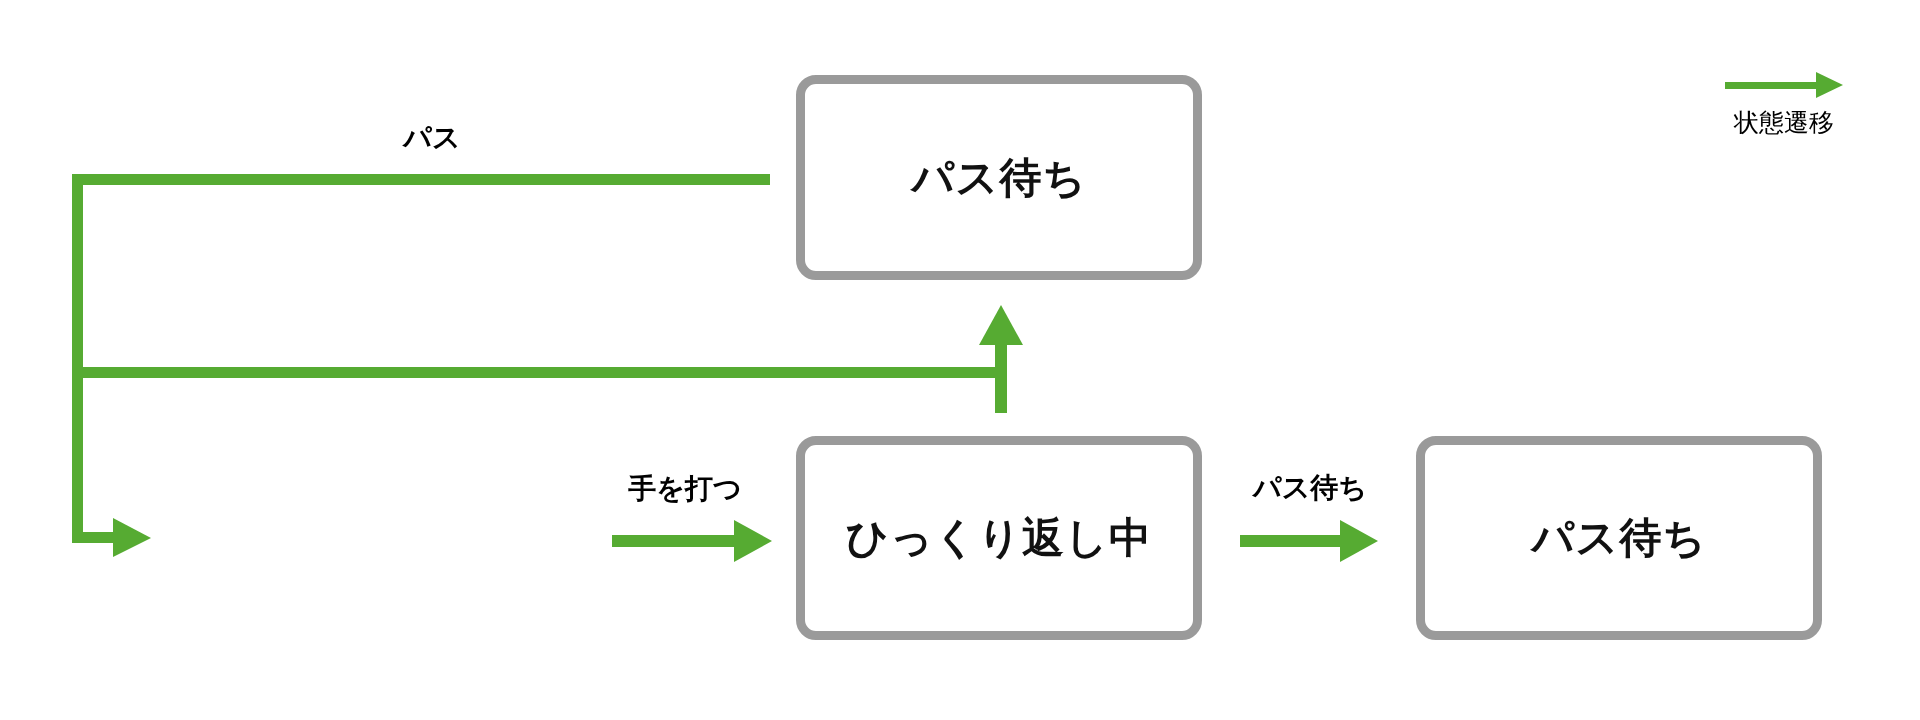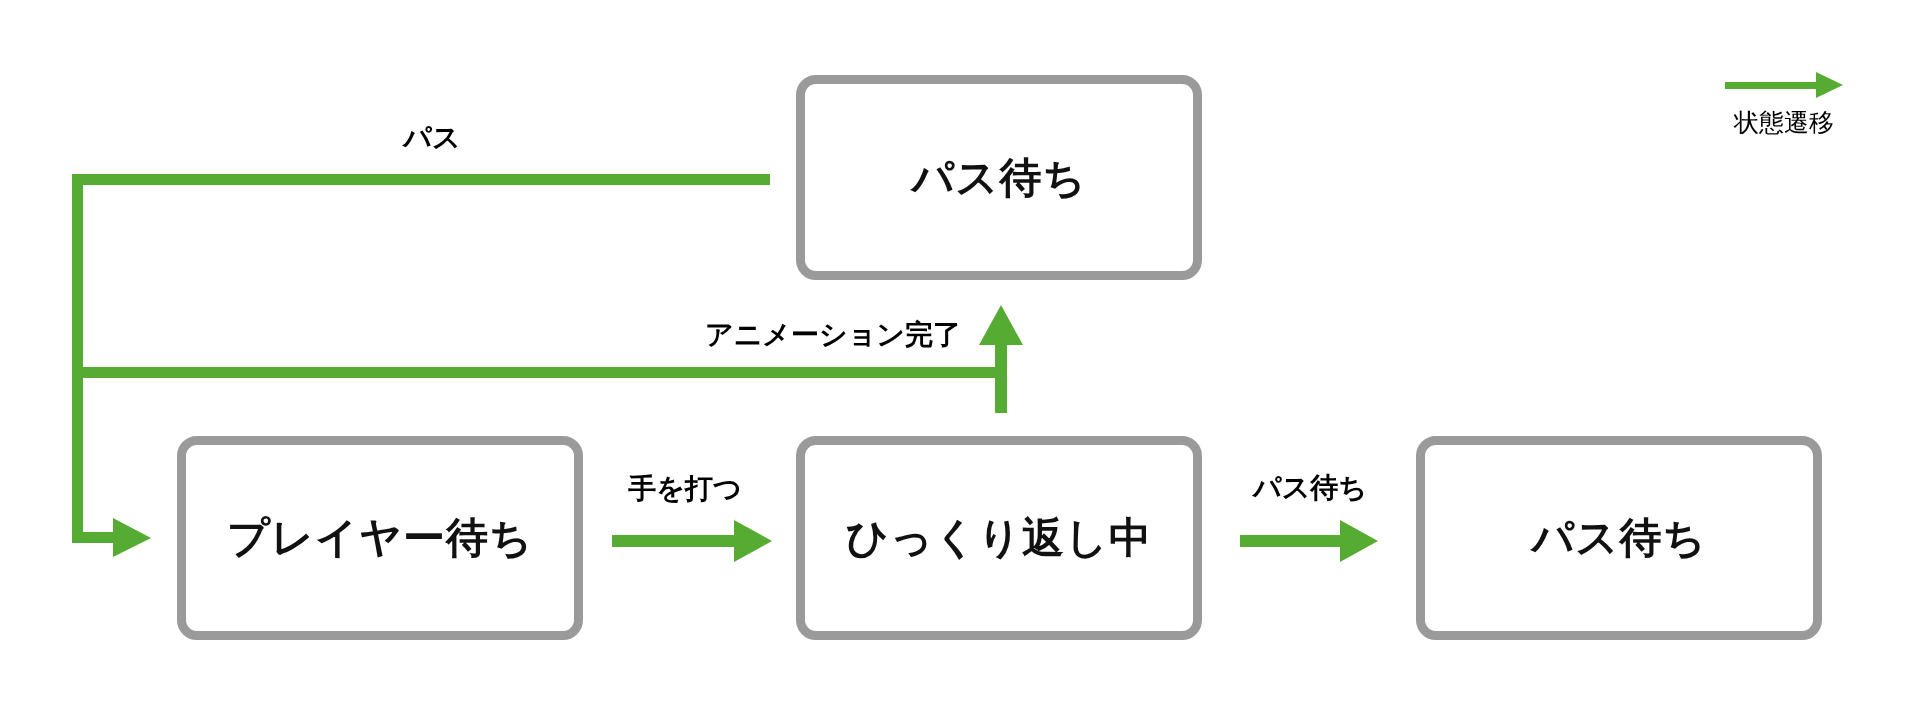--- a/index.html
+++ b/index.html
@@ -94,35 +94,31 @@
     <g>
       <rect class="shape" x="1725" y="82" width="93" height="7"></rect>
       <polygon class="shape" points="1816,72 1816,98 1843,85"></polygon>
     </g>
   </svg>
 
   <div class="state-box" id="box-pass-wait">
     <span class="state-label">パス待ち</span>
   </div>
 
-  <div class="state-box" id="box-player-wait">
-    <span class="state-label">プレイヤー待ち</span>
-  </div>
 
   <div class="state-box" id="box-flipping">
     <span class="state-label">ひっくり返し中</span>
   </div>
 
   <div class="state-box" id="box-result">
     <span class="state-label">パス待ち</span>
   </div>
 
   <span class="edge-label" id="label-pass">パス</span>
 
-  <span class="edge-label" id="label-animation-done">アニメーション完了</span>
 
   <span class="edge-label" id="label-make-move">手を打つ</span>
 
   <span class="edge-label" id="label-game-over">パス待ち</span>
 
   <span class="legend-label" id="label-legend">状態遷移</span>
 
 </div>
 
 </body></html>

